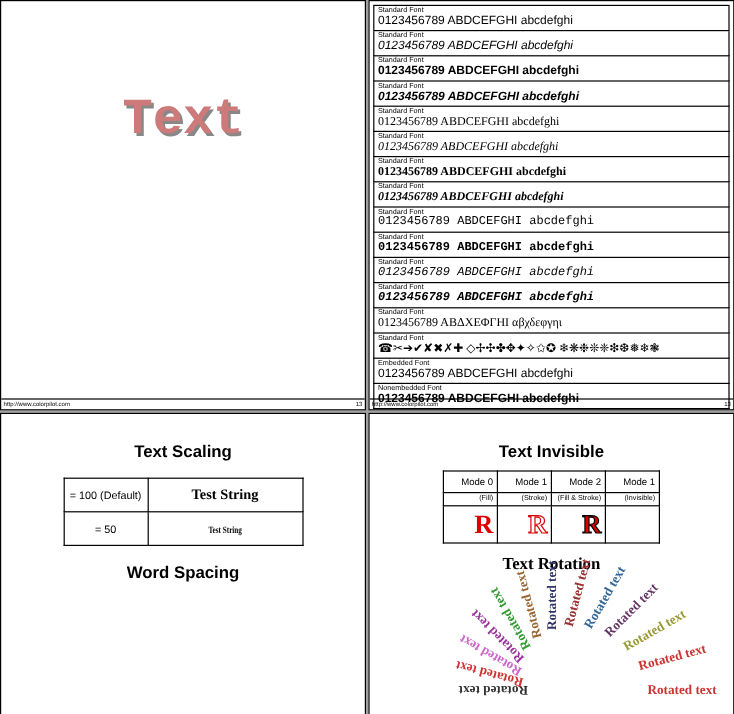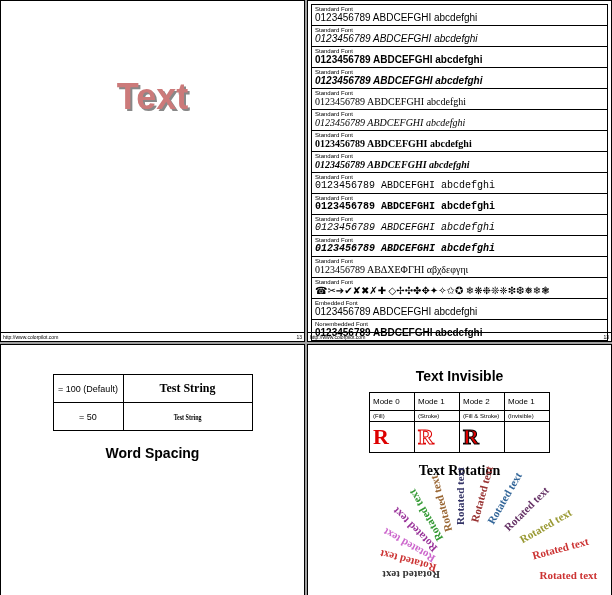--- a/index.html
+++ b/index.html
@@ -2,21 +2,21 @@
 <html><head>
 <meta charset="utf-8">
 <style>
 *{box-sizing:border-box;margin:0;padding:0}
 body{background:#a0a0a0;font-family:Arial,Helvetica,sans-serif;width:612px;height:595px;overflow:hidden}
 .grid{display:grid;grid-template-columns:1fr 1fr;grid-template-rows:342px 253px;gap:2px;padding:0}
 .page{background:#fff;border:1px solid #000;position:relative;overflow:hidden}
 .foot{position:absolute;bottom:0;left:0;right:0;font-size:5px;border-top:1px solid #000;padding:1px 2px;display:flex;justify-content:space-between}
 .p1{padding-top:75px;text-align:center}
 .chapter{font-family:'Courier New',monospace;color:#3b5bd6;font-size:19px;letter-spacing:1px}
-.bigtext{font-family:Liberation Sans, sans-serif;color:#cc7a7a;font-size:36px;font-weight:bold;text-shadow:2px 2px 0 #888}
+.bigtext{font-family:Liberation Mono, monospace;color:#cc7a7a;font-size:42px;font-weight:bold;text-shadow:2px 2px 0 #888}
 .fontlist{padding:3px 3px 18px 3px}
 .frow{border:1px solid #000;border-top:0;padding:1px 3px}
 .frow:first-child{border-top:1px solid #000}
 .flabel{font-size:6px}
 .fsample{font-size:10px;line-height:12px}
 .sans{font-family:Arial,Helvetica,sans-serif}
 .sansit{font-family:Arial;font-style:italic}
 .sansb{font-family:Arial;font-weight:bold}
 .sansbi{font-family:Arial;font-weight:bold;font-style:italic}
 .serif{font-family:'Times New Roman',serif}
@@ -30,21 +30,21 @@
 .p3{padding:15px 40px}
 .section-title{text-align:center;font-weight:bold;font-size:14px;margin:8px 0}
 .tbl{border-collapse:collapse;margin:14px auto;width:200px}
 .tbl td{border:1px solid #000;font-size:9px;text-align:center;padding:5px 4px;height:28px}
 .tbl td.lbl{width:70px}
 .teststr{font-family:'Times New Roman',serif;font-weight:bold;font-size:12px}
 .teststr-sm{font-family:'Times New Roman',serif;font-weight:bold;font-size:8px;transform:scaleX(.75);display:inline-block}
 .teststr-sp{font-family:'Times New Roman',serif;font-weight:bold;font-size:12px;word-spacing:12px}
 .p4{padding:15px 20px}
 .rtbl{border-collapse:collapse;margin:5px auto}
-.rtbl td{border:1px solid #000;font-size:8px;text-align:left;padding:2px 3px;width:45px}
+.rtbl td{border:1px solid #000;font-size:8px;text-align:right;padding:2px 3px;width:45px}
 .rtbl .hdrrow td{height:18px}
 .rtbl .subrow td{font-size:6px;height:10px}
 .rtbl .bigr td{height:28px}
 .R{font-family:'Times New Roman',serif;font-size:22px;font-weight:bold}
 .r0{color:#d00}
 .r1{color:#fff;-webkit-text-stroke:1px #d00}
 .r2{color:#d00;-webkit-text-stroke:1px #000}
 .r3{color:transparent}
 .rot-title{text-align:center;font-family:'Times New Roman',serif;font-weight:bold;font-size:14px;margin-top:10px}
 .rot-wrap{position:relative;height:120px;margin-top:-10px}
@@ -130,20 +130,21 @@
           <div class="fsample sansb">0123456789 ABDCEFGHI abcdefghi</div>
         </div>
       </div>
     <div class="foot">
         <span>http://www.colorpilot.com</span>
         <span>13</span>
       </div>
   </div>
 
   <div class="page p3">
+    <div class="section-title">Text Scaling</div>
     <table class="tbl">
       <tbody>
           <tr>
             <td class="lbl">= 100 (Default)</td>
             <td><span class="teststr">Test String</span></td>
           </tr>
       <tr>
             <td class="lbl">= 50</td>
             <td><span class="teststr-sm">Test String</span></td>
           </tr>

